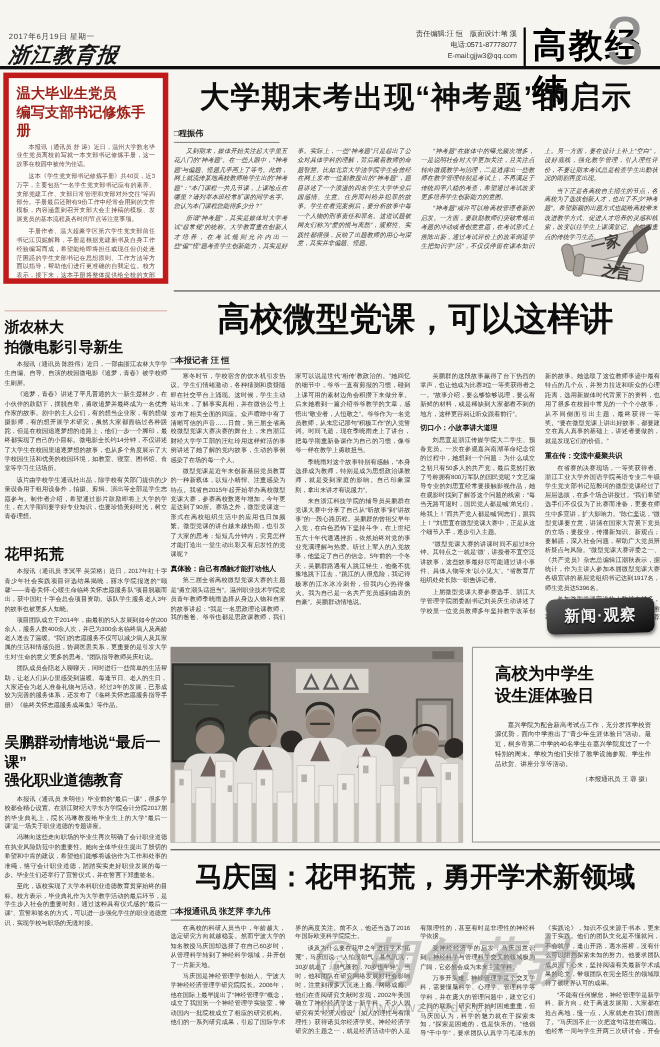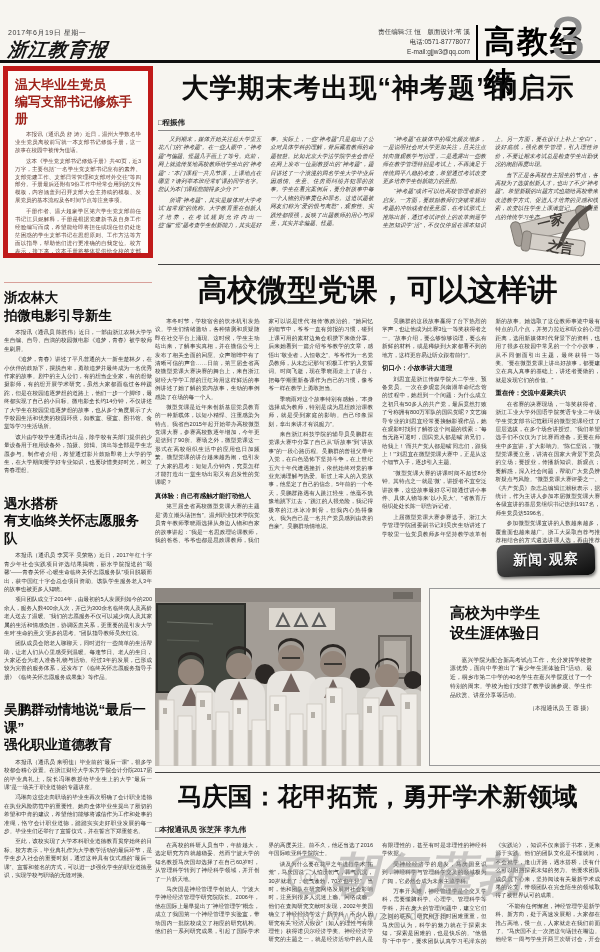--- a/index.html
+++ b/index.html
@@ -117,20 +117,21 @@
     <path d="M84,6 C70,14 58,26 52,44 L56,46 C64,30 74,18 86,10 Z" fill="#55504b"></path>
     <path d="M52,44 L48,54 L56,48 Z" fill="#3a3632"></path>
     <text x="30" y="32" transform="rotate(-14 30 32)" font-size="14" font-weight="bold" fill="#3e3a36">一家</text>
     <text x="38" y="54" transform="rotate(8 38 54)" font-size="14" font-weight="bold" fill="#3e3a36">之言</text>
   </svg>
 </div>
 <div class="abs rule2"></div>
 
 <div class="abs dangke">
   <h1 class="headline">高校微型党课，可以这样讲</h1>
+  <div><span class="byline">□本报记者 汪 恒</span></div>
   <div class="cols">
     <p>寒冬时节，学校宿舍的饮水机引发热议。学生们情绪激动，各种猜测和质疑随即在社交平台上涌现。这时候，学生主动站出来，了解事实真相，并在微信公号上发布了相关全面的回应。众声喧哗中有了清晰可信的声音……日前，第三届全省高校微型党课大赛决赛的舞台上，来自浙江财经大学学工部的汪红玲用这样鲜活的事例讲述了她了解的党内故事，生动的事例感染了在场的每一个人。</p>
     <p>微型党课是近年来创新基层党员教育的一种新载体，以短小精悍、注重感染为特点。我省自2015年起开始举办高校微型党课大赛，参赛高校数逐年增加，今年更是达到了90所。赛场之外，微型党课这一形式在高校组织生活中的应用也日加频繁。微型党课的讲台越来越热闹，也引发了大家的思考：短短几分钟内，究竟怎样才能打造出一堂生动出彩又有启发性的党课呢？</p>
     <h4>真体验：自己有感触才能打动他人</h4>
     <p>第三届全省高校微型党课大赛的主题是“勇立潮头话担当”。温州职业技术学院党员青年教师季晓雨选择从身边人物和自家的故事讲起：“我是一名思政理论课教师，我的爸爸、爷爷也都是思政课教师，我们家可以说是世代‘相传’教政治的。”她回忆的细节中，爷爷一直有剪报的习惯，碰到上课可用的素材边角会积攒下来做分享。后来她看到一篇介绍爷爷教学的文章，感悟出“敬业者，人恒敬之”。爷爷作为一名党员教师，从未忘记那句“积极工作”的入党誓词。时间飞逝，现在季晓雨走上了讲台，把每学期重新备课作为自己的习惯，像爷爷一样在教学上勇敢担当。</p>
     <p>季晓雨对这个故事特别有感触，“本身选择成为教师，特别是成为思想政治课教师，就是受到家庭的影响。自己印象深刻，拿出来讲才有说服力”。</p>
     <p>来自浙江科技学院的辅导员吴鹏群在党课大赛中分享了自己从“听故事”到“讲故事”的一段心路历程。吴鹏群的曾祖父早年入党，在白色恐怖下坚持斗争，在上世纪五六十年代遭遇挫折，依然始终对党的事业充满理解与热爱。听过上辈人的入党故事，他坚定了自己的信念。5年前的一个冬天，吴鹏群路遇有人跳江轻生，他毫不犹豫地跳下江去，“跳江的人很危险，我记得极寒的江水冰冷刺骨，但我内心热得像火。我为自己是一名共产党员感到由衷的自豪”。吴鹏群动情地说。</p>
     <p>吴鹏群的这段故事赢得了台下热烈的掌声，也让他成为比赛3位一等奖获得者之一。“故事介绍，要么够惊够说理，要么有新鲜的材料，或是稀缺到大家都看不到的地方，这样更容易让听众跟着前行”。</p>
     <h4>切口小：小故事讲大道理</h4>
     <p>刘思宜是浙江传媒学院大二学生、预备党员。一次在参观嘉兴南湖革命纪念馆的过程中，她想到一个问题：为什么成立之初只有50多人的共产党，最后竟然打败了号称拥有800万军队的国民党呢？文艺编导专业的刘思宜经常要接触影视作品，她在观影时找到了解答这个问题的线索：“每当无路可退时，国民党人都是喊‘弟兄们，给我上！’而共产党人都是喊‘同志们，跟我上！’”刘思宜在微型党课大赛中，正是从这个细节入手，逐步引入主题。</p>
@@ -151,22 +152,21 @@
       <span style="display:block">浙农林大</span>
       <span style="display:block">拍微电影引导新生</span>
     </h3>
     <p>本报讯（通讯员 陈胜伟）近日，一部由浙江农林大学学生自编、自导、自演的校园微电影《追梦，青春》被学校师生刷屏。</p>
     <p>《追梦，青春》讲述了平凡普通的大一新生楚林夕，在小伙伴的鼓励下，摆脱自卑，勇敢追梦并最终成为一名优秀作家的故事。剧中的主人公们，有的想当企业家，有的想做摄影师，有的想开展学术研究，虽然大家都面临过各种蹉跎，但是在校园追逐梦想的道路上，他们一步一个脚印，最终都实现了自己的小目标。微电影全长约14分钟，不仅讲述了大学生在校园里追逐梦想的故事，也从多个角度展示了大学校园生活和优美的校园环境，如教室、寝室、图书馆、食堂等学习生活场所。</p>
     <p>该片由学校学生通讯社出品，除学校有关部门提供的少量设备用于租用设备外，拍摄、剪辑、演出等全部是学生志愿参与。制作者介绍，希望通过影片鼓励即将上大学的学生，在大学期间要学好专业知识，也要珍惜美好时光，树立青春理想。</p>
   </div>
   <div class="gap"></div>
   <div>
     <h3>
-      <span style="display:block">遇水搭桥</span>
-      <span style="display:block">有支临终关怀志愿服务队</span>
+      <span style="display:block">花甲拓荒</span>
     </h3>
     <p>本报讯（通讯员 李冥平 吴荣格）近日，2017年红十字青少年社会实践项目评选结果揭晓，丽水学院报送的“‘颐馨’——青春关怀·心暖生命临终关怀志愿服务队”项目脱颖而出，获中国红十字会总会项目资助。该队学生服务老人3年的故事也被更多人知晓。</p>
     <p>项目团队成立于2014年，由最初的5人发展到如今的200余人，服务人数400余人次，并已为300余名临终病人及高龄老人送去了温暖。“我们的志愿服务不仅可以减少病人及其家属的生活和情感负担，协调医患关系，更重要的是引发大学生对‘生命的意义’更多的思考。”团队指导教师吴庆红说。</p>
     <p>团队成员会陪老人聊聊天，同时进行一些简单的生活帮助，让老人们从心里感受到温暖。每逢节日、老人的生日，大家还会为老人准备礼物与活动。经过3年的发展，已形成较为完善的服务体系，还发布了《临终关怀志愿服务指导手册》《临终关怀志愿服务成果集》等作品。</p>
   </div>
   <div class="gap"></div>
   <div>
     <h3>
       <span style="display:block">吴鹏群动情地说“最后一课”</span>
       <span style="display:block">强化职业道德教育</span>

